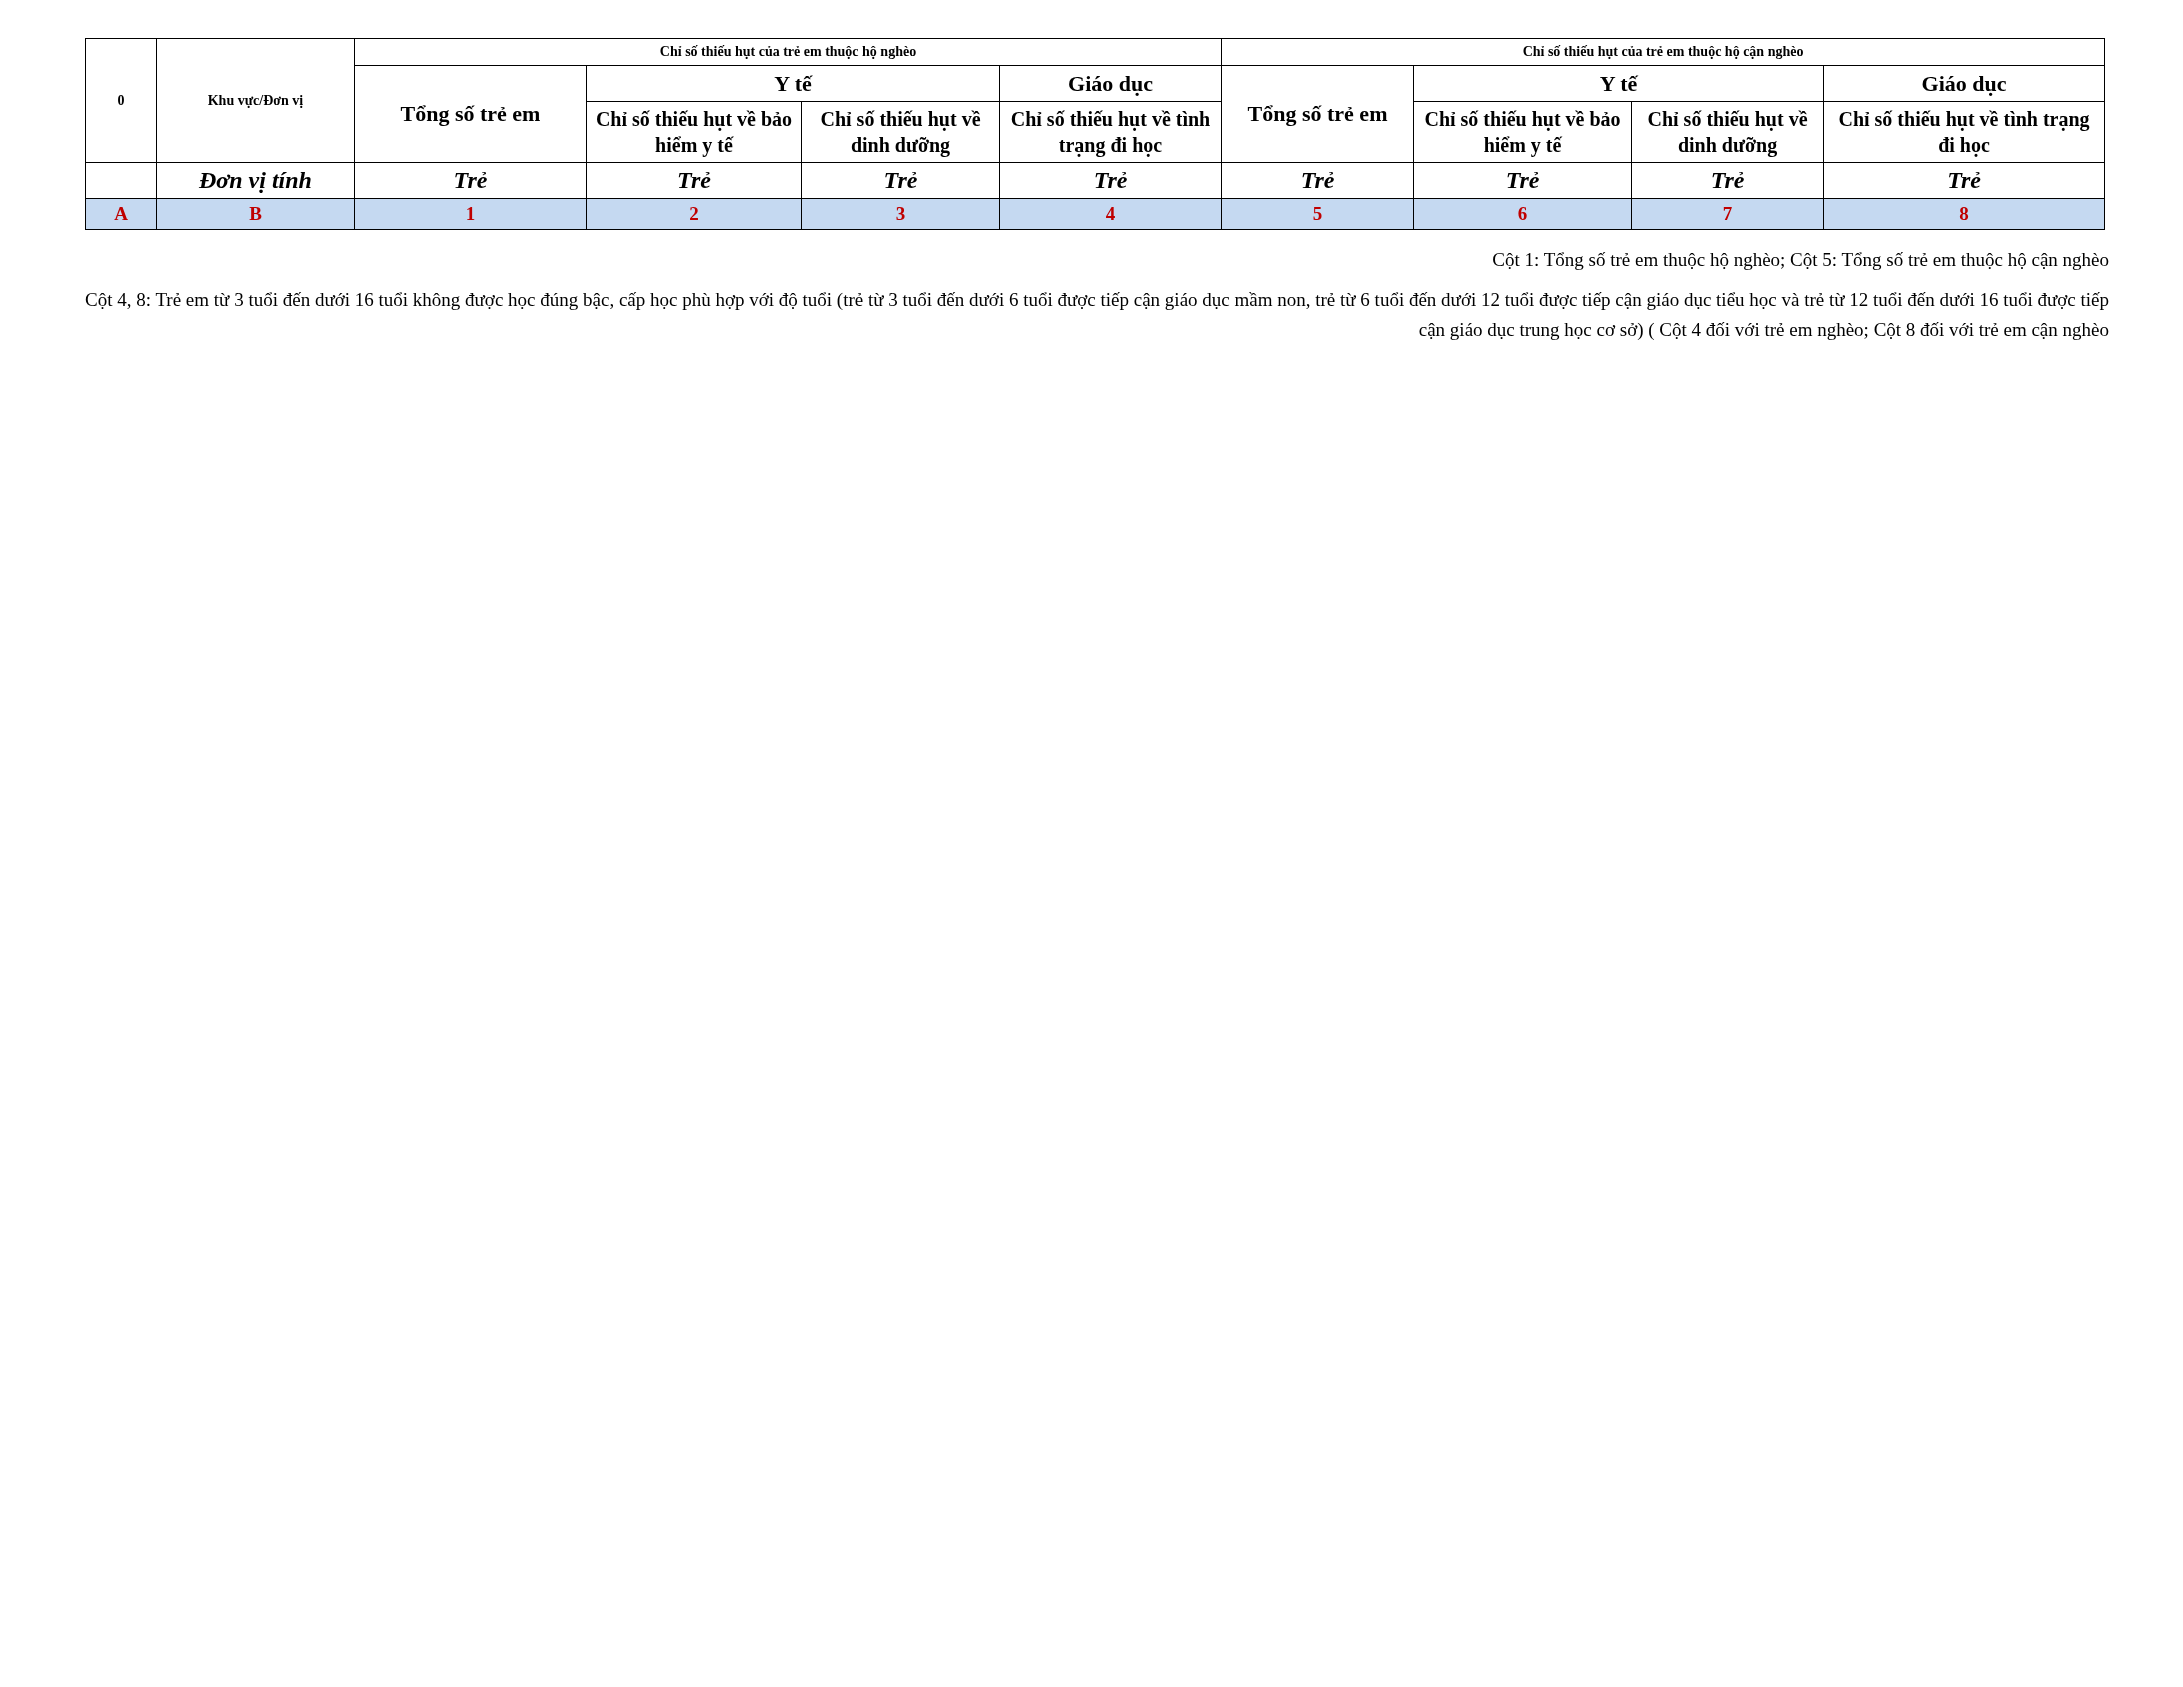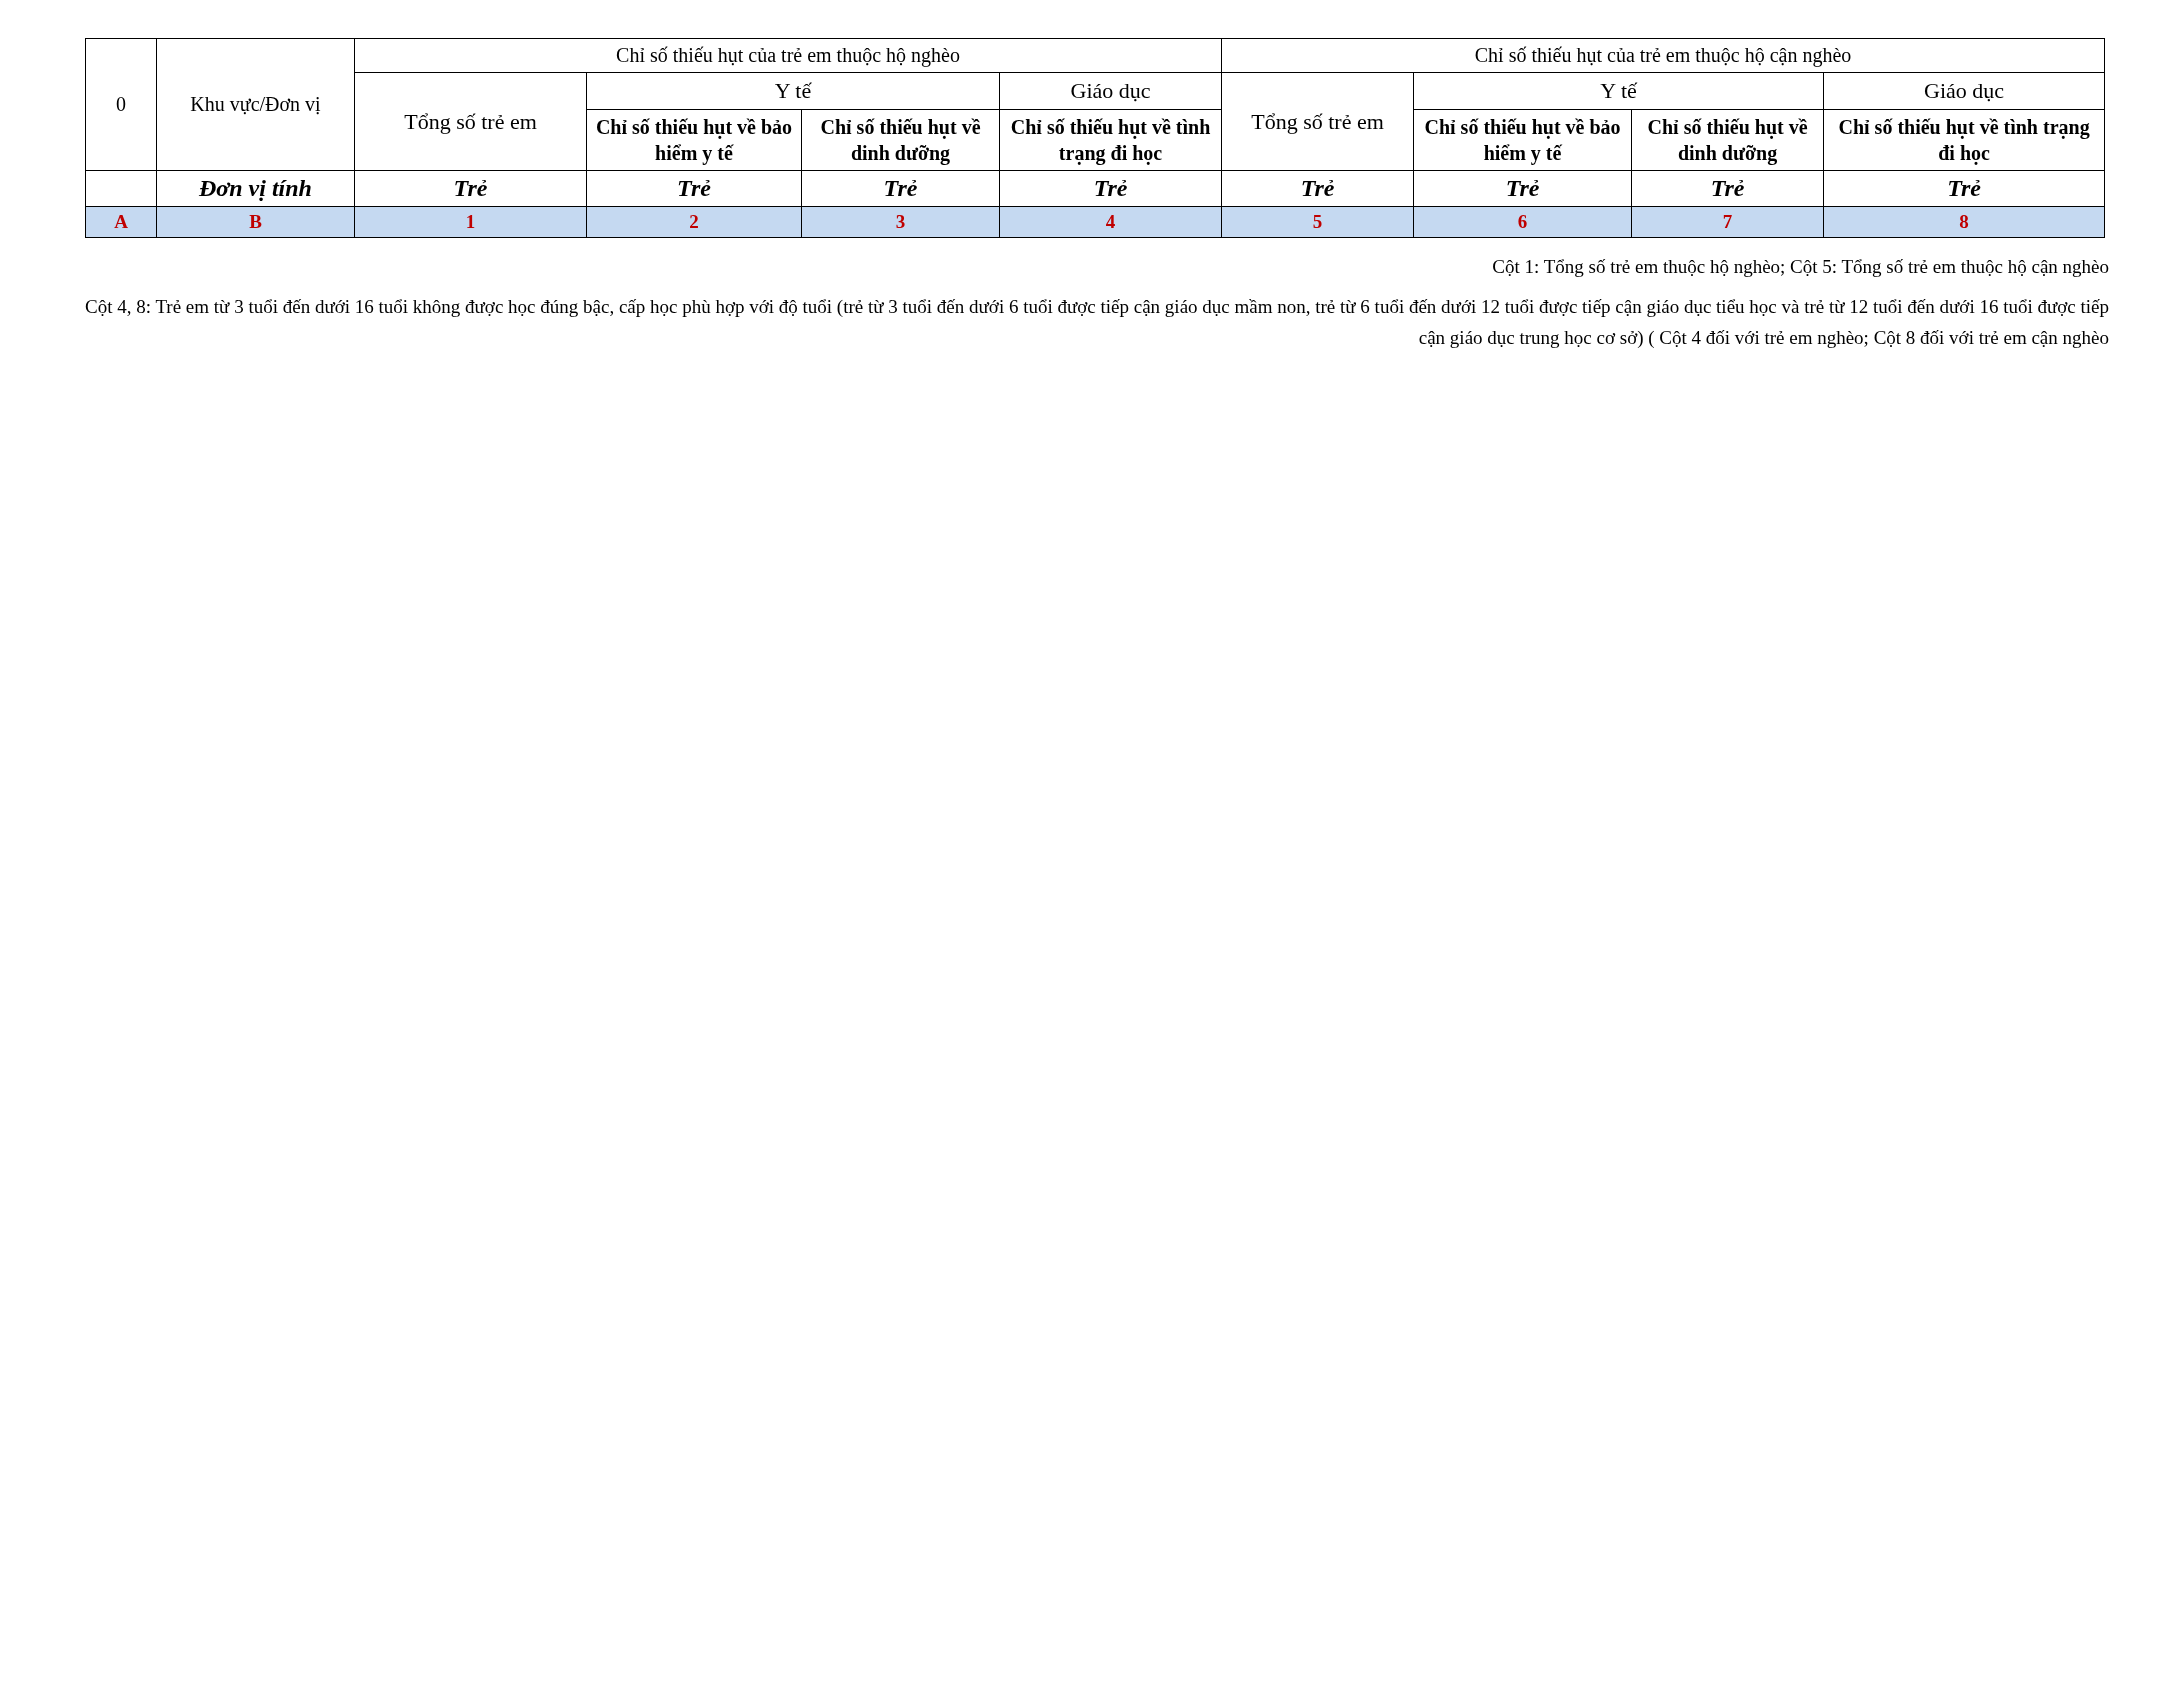--- a/index.html
+++ b/index.html
@@ -25,26 +25,26 @@
     table-layout: fixed;
   }
   table.main td, table.main th {
     border: 1.7px solid #000000;
     text-align: center;
     vertical-align: middle;
     padding: 4px 5.3px;
     box-sizing: border-box;
   }
   .hdr-big {
-    font-weight: normal;
-    font-size: 20px;
+    font-weight: bold;
+    font-size: 14px;
     line-height: 1.25;
   }
   .hdr-mid {
-    font-weight: normal;
+    font-weight: bold;
     font-size: 22px;
     line-height: 1.25;
     margin-top: 12px;
   }
   .hdr-cell {
     font-weight: bold;
     font-size: 20px;
     line-height: 1.3;
   }
   .unit-row td {

